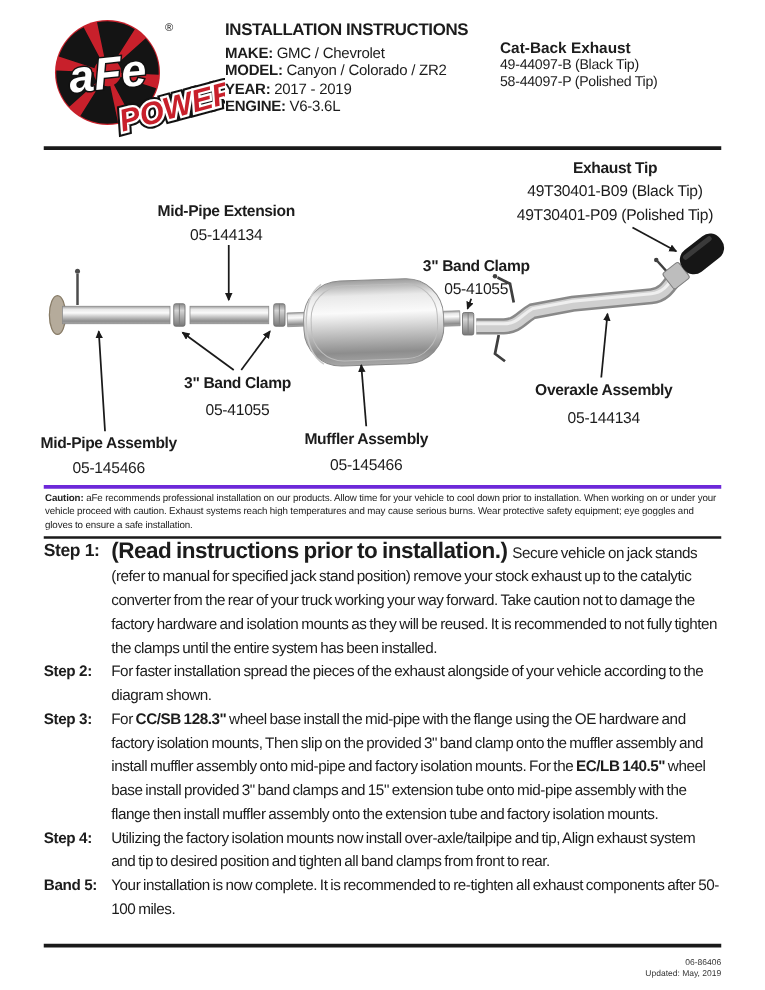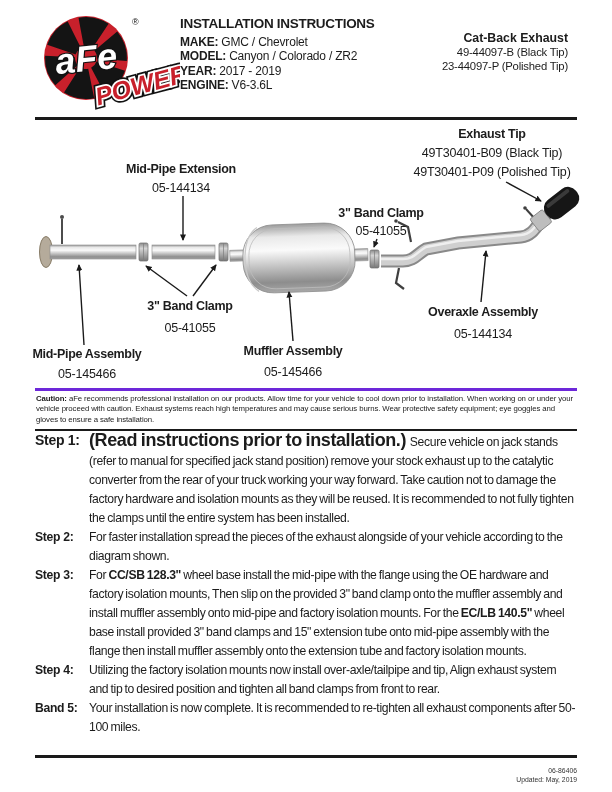--- a/index.html
+++ b/index.html
@@ -4,21 +4,21 @@
 <style>
   html,body{margin:0;padding:0;background:#fff;}
   .page{position:relative;width:612px;height:792px;background:#fff;overflow:hidden;
         font-family:"Liberation Sans",sans-serif;color:#1c1c1c;}
   
   .logo{position:absolute;left:28px;top:10px;}
   .hdr-mid{position:absolute;left:180px;top:16px;width:215px;}
   .hdr-title{font-weight:bold;font-size:13.5px;letter-spacing:-0.3px;margin-bottom:4px;white-space:nowrap;}
   .spec-line{font-size:12px;line-height:14.3px;letter-spacing:-0.2px;white-space:nowrap;}
   .spec-line b{margin-right:3px;}
-  .hdr-right{position:absolute;left:388px;top:31px;width:180px;text-align:right;}
+  .hdr-right{position:absolute;left:400px;top:31px;width:180px;text-align:left;}
   .prod-name{font-weight:bold;font-size:12.3px;line-height:14px;}
   .prod-pn{font-size:11.3px;line-height:14px;letter-spacing:-0.2px;}
   .hdr-rule{position:absolute;left:35px;right:35px;top:117px;height:2.5px;background:#1a1a1a;}
   
   .diagram{position:absolute;left:0;top:120px;width:612px;height:270px;}
   .dlbl{font:bold 12.5px "Liberation Sans",sans-serif;letter-spacing:-0.3px;fill:#1c1c1c;}
   .dnum{font:12.5px "Liberation Sans",sans-serif;letter-spacing:-0.2px;fill:#1c1c1c;}
   .arrow{stroke:#1a1a1a;stroke-width:1.4;fill:none;}
   
   .caution{position:absolute;left:35px;right:35px;top:388px;
@@ -56,21 +56,21 @@
     <div class="hdr-title">INSTALLATION INSTRUCTIONS</div>
     <div class="spec-line"><b>MAKE:</b><span>GMC / Chevrolet</span></div>
     <div class="spec-line"><b>MODEL:</b><span>Canyon / Colorado / ZR2</span></div>
     <div class="spec-line"><b>YEAR:</b><span>2017 - 2019</span></div>
     <div class="spec-line"><b>ENGINE:</b><span>V6-3.6L</span></div>
   </div>
 
   <div class="hdr-right">
     <div class="prod-name">Cat-Back Exhaust</div>
     <div class="prod-pn">49-44097-B (Black Tip)</div>
-    <div class="prod-pn">23-44097-P (Polished Tip)</div>
+    <div class="prod-pn">58-44097-P (Polished Tip)</div>
   </div>
 
   <div class="hdr-rule"></div>
 
   <svg class="diagram" viewBox="0 0 612 270">
     <defs>
       <linearGradient id="met" x1="0" y1="0" x2="0" y2="1">
         <stop offset="0" stop-color="#9d9d9d"></stop>
           <stop offset="0.18" stop-color="#e9e9e9"></stop>
         <stop offset="0.38" stop-color="#fafafa"></stop>

